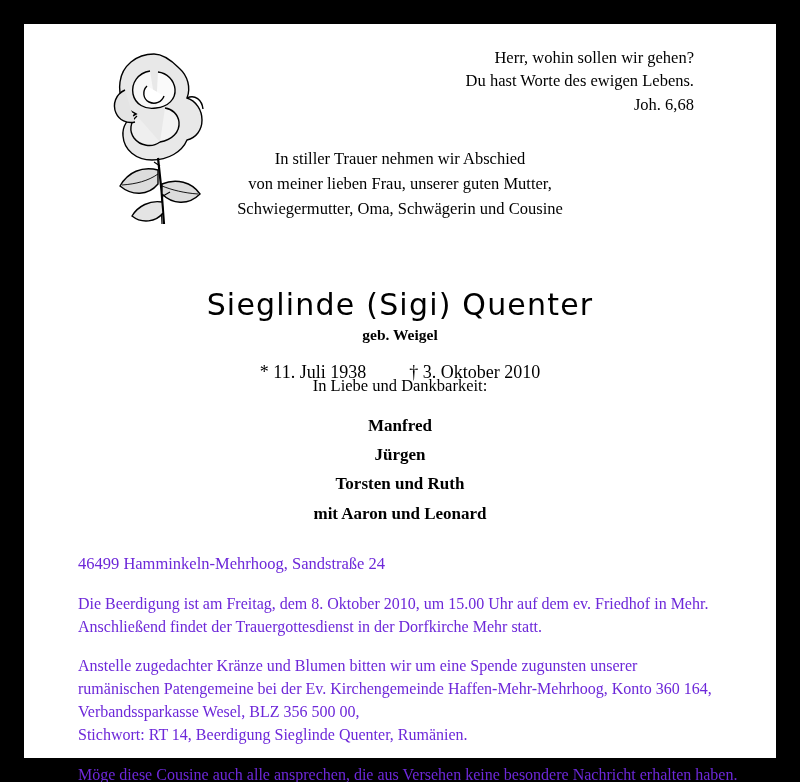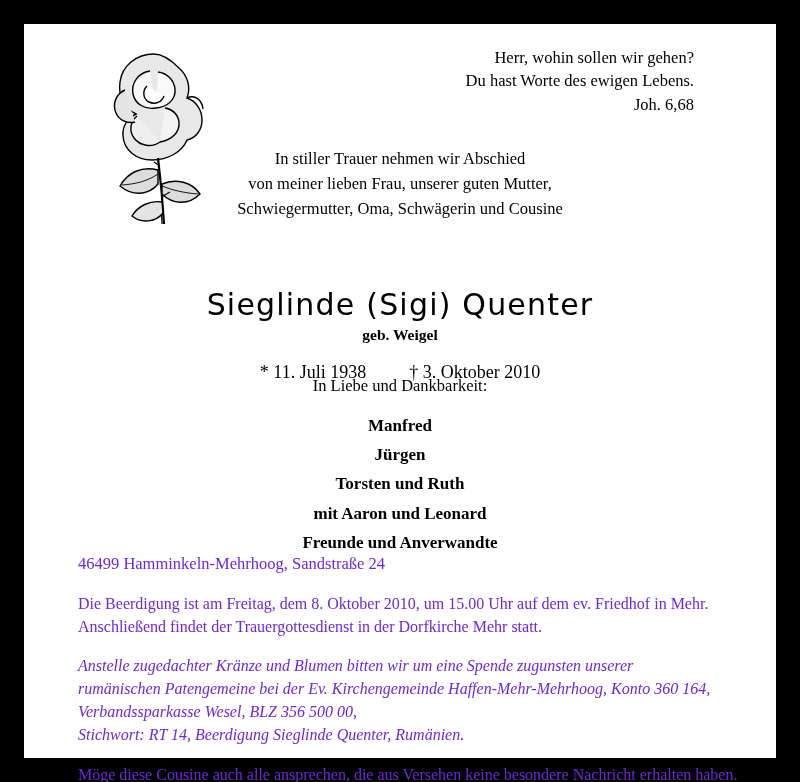--- a/index.html
+++ b/index.html
@@ -126,21 +126,20 @@
   .addr {
     font-size: 16.5px;
     margin-bottom: 18px;
   }
   .para {
     line-height: 1.45;
     margin-bottom: 17px;
   }
   .para.tight {
     line-height: 1.42;
-    font-style: italic;
   }
   .closing {
     margin-top: 20px;
   }
 </style>
 </head>
 <body>
 
 <div class="page">
   <div class="inner">
@@ -198,21 +197,20 @@
       </div>
     </div>
 
     <div class="mourn">
       <div class="lead">In Liebe und Dankbarkeit:</div>
       <ul>
         <li>Manfred</li>
         <li>Jürgen</li>
         <li>Torsten und Ruth</li>
         <li>mit Aaron und Leonard</li>
-        <li>Freunde und Anverwandte</li>
       </ul>
     </div>
 
     <div class="details">
       <div class="addr">46499 Hamminkeln-Mehrhoog, Sandstraße 24</div>
       <div class="para">Die Beerdigung ist am Freitag, dem 8. Oktober 2010, um 15.00 Uhr auf dem ev. Friedhof in Mehr. Anschließend findet der Trauergottesdienst  in der Dorfkirche Mehr statt.</div>
       <div class="para tight">
         <div>Anstelle zugedachter Kränze und Blumen bitten wir um eine Spende zugunsten unserer</div>
         <div>rumänischen Patengemeine bei der Ev. Kirchengemeinde Haffen-Mehr-Mehrhoog, Konto 360 164,</div>
         <div>Verbandssparkasse Wesel, BLZ 356 500 00,</div>

